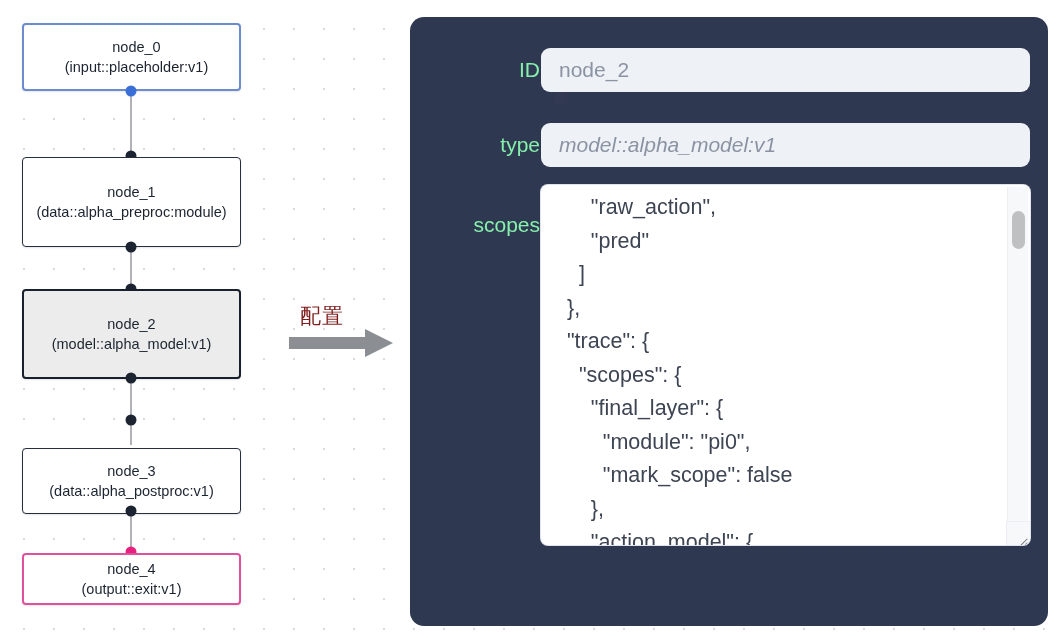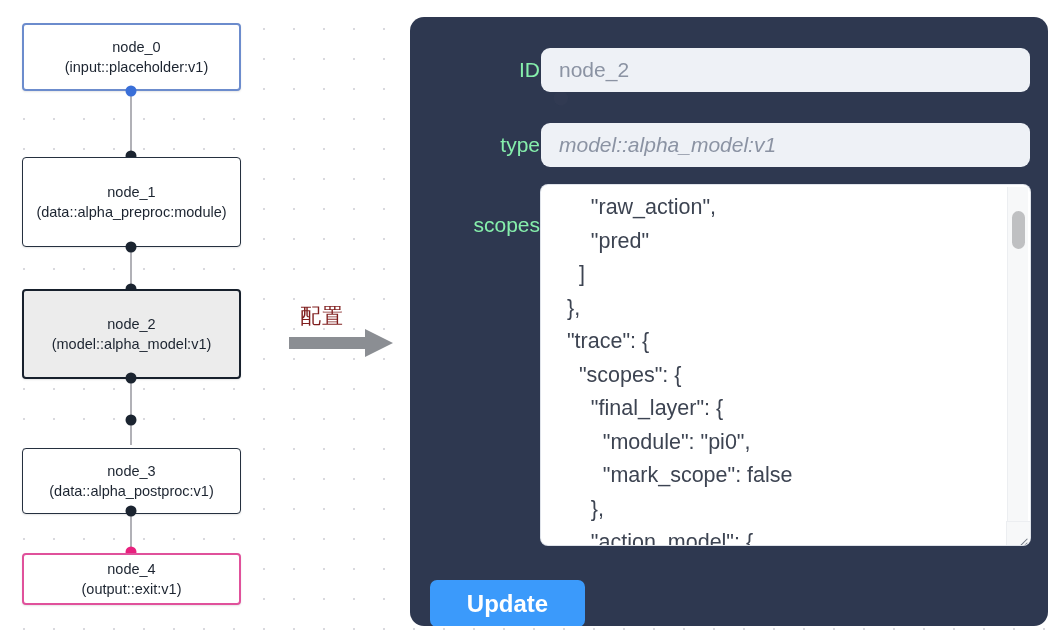--- a/index.html
+++ b/index.html
@@ -291,18 +291,17 @@
   "trace": {
     "scopes": {
       "final_layer": {
         "module": "pi0",
         "mark_scope": false
       },
       "action_model": {</textarea>
         <div class="ta-corner"></div>
       </div>
 
-      <button class="update-button">Update</button>
 
     </div>
   </div>
 
 </div>
 
 </body></html>

